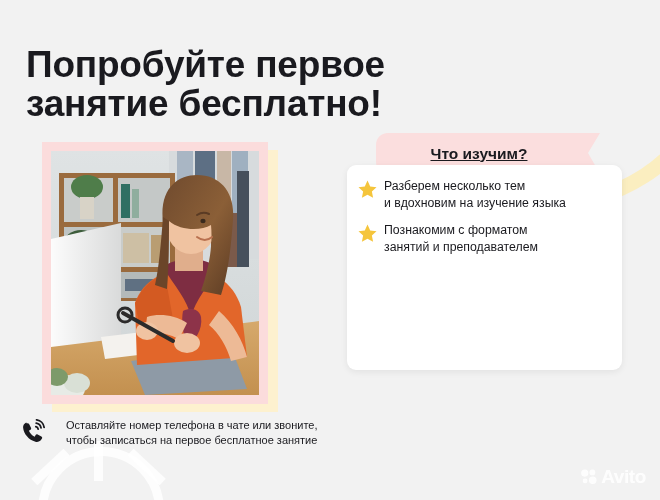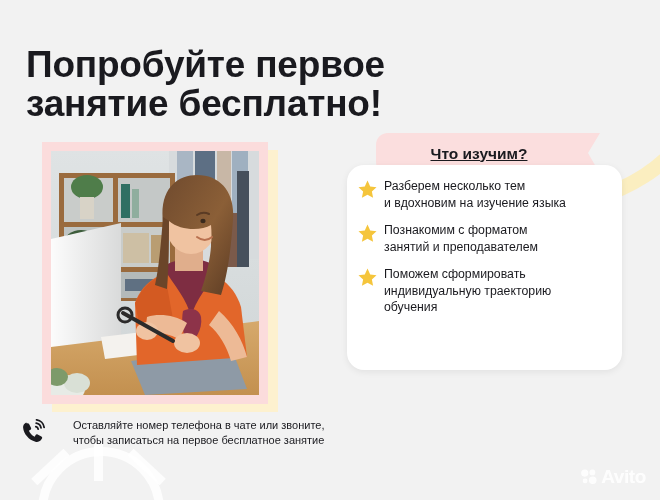--- a/index.html
+++ b/index.html
@@ -141,21 +141,21 @@
   }
 
   
   .card {
     position: absolute;
     left: 347px;
     top: 165px;
     width: 275px;
     height: 205px;
     background: #ffffff;
-    border-radius: 17px;
+    border-radius: 9px;
     box-shadow: 0 2px 7px rgba(0,0,0,0.07);
     padding: 13px 14px 12px 10px;
     box-sizing: border-box;
   }
   .bullet-list {
     display: flex;
     flex-direction: column;
     gap: 11px;
   }
   .bullet {
@@ -176,21 +176,21 @@
     white-space: pre-line;
   }
 
   
   .footer {
     position: absolute;
     left: 20px;
     top: 418px;
     display: flex;
     align-items: center;
-    gap: 26px;
+    gap: 19px;
   }
   .phone-icon { flex: 0 0 auto; width: 27px; height: 27px; }
   .footer-text {
     font-size: 11px;
     line-height: 14.5px;
     color: #1a1a1f;
     white-space: pre-line;
   }
 
   
@@ -353,28 +353,20 @@
       </div>
 
       <div class="bullet">
         <svg class="star-icon" viewBox="0 0 24 24">
           <path d="M12 1.8 L15.1 8.5 L22.3 9.4 L17 14.3 L18.4 21.5 L12 17.9 L5.6 21.5 L7 14.3 L1.7 9.4 L8.9 8.5 Z" fill="#f5c53c"></path>
         </svg>
         <div class="bullet-text">Познакомим с форматом
 занятий и преподавателем</div>
       </div>
 
-      <div class="bullet">
-        <svg class="star-icon" viewBox="0 0 24 24">
-          <path d="M12 1.8 L15.1 8.5 L22.3 9.4 L17 14.3 L18.4 21.5 L12 17.9 L5.6 21.5 L7 14.3 L1.7 9.4 L8.9 8.5 Z" fill="#f5c53c"></path>
-        </svg>
-        <div class="bullet-text">Поможем сформировать
-индивидуальную траекторию
-обучения</div>
-      </div>
 
     </div>
   </div>
 
   <div class="footer">
     <svg class="phone-icon" viewBox="0 0 28 28">
       <path d="M6.4 3.6 C 4.4 4.6, 3 6.6, 3.2 8.8 C 3.8 15.6, 9.2 21.6, 16 23.6
                C 18.2 24.2, 20.6 23.4, 21.9 21.6 L 22.8 20.3 C 23.3 19.5, 23 18.5, 22.2 18.1
                L 18.3 16.1 C 17.5 15.7, 16.6 16, 16.2 16.7 L 15.3 18.3
                C 12.6 17.1, 10.3 14.8, 9.2 12.1 L 10.8 11.2 C 11.5 10.8, 11.8 9.9, 11.4 9.1

